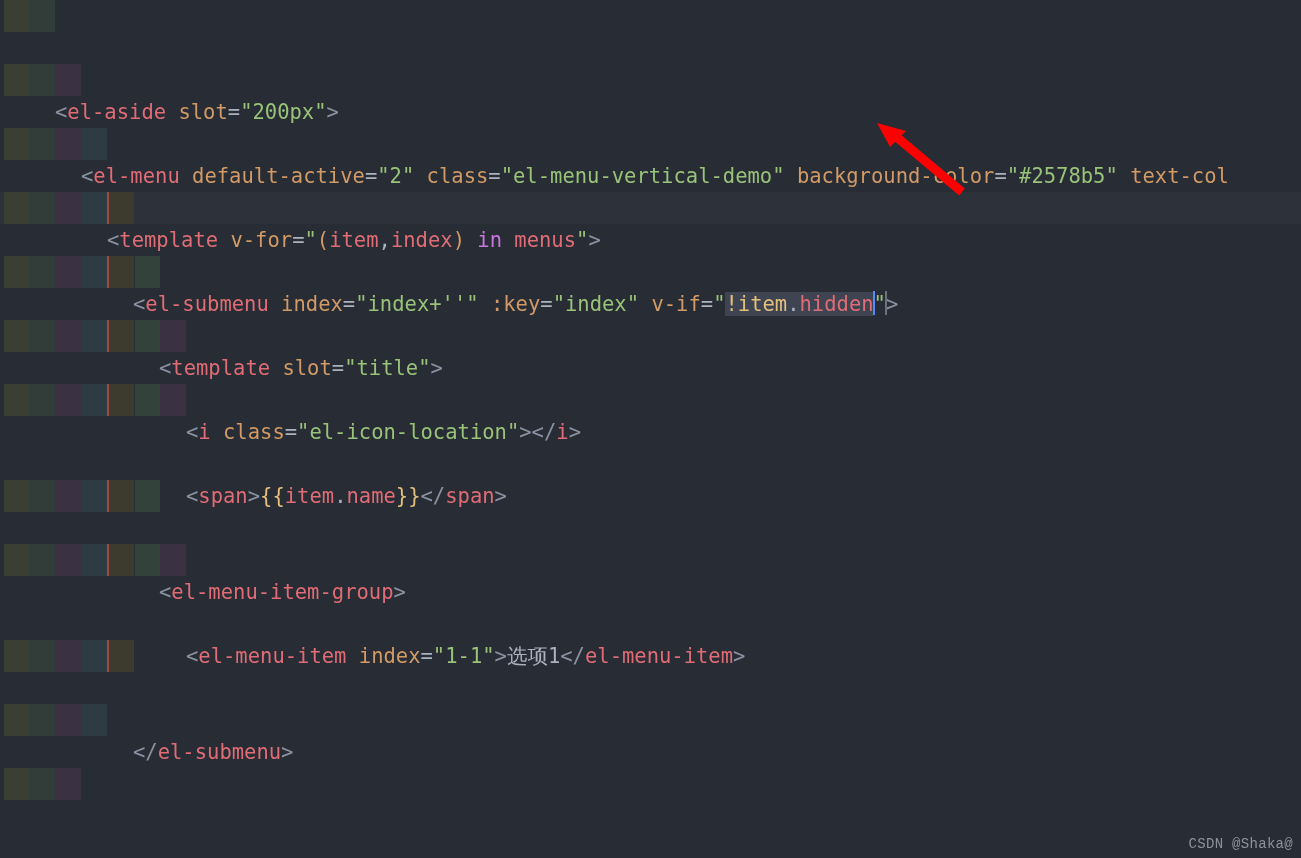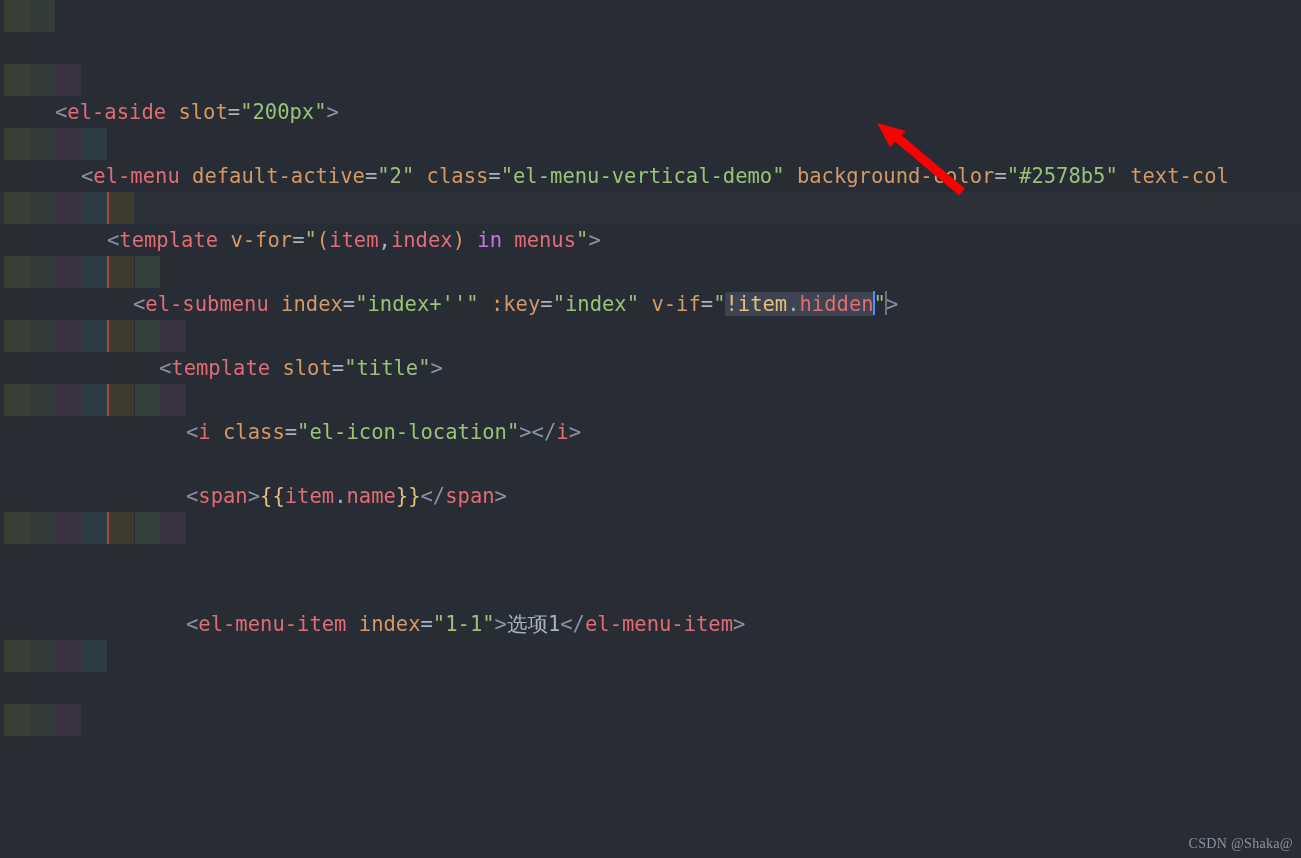--- a/index.html
+++ b/index.html
@@ -109,21 +109,21 @@
     width: 1301px; height: 858px;
     z-index: 10;
     pointer-events: none;
   }
   #watermark {
     position: absolute;
     right: 8px;
     bottom: 6px;
     z-index: 20;
     color: #8d939e;
-    font-family: Liberation Serif, serif;
+    font-family: Liberation Mono, monospace;
     font-size: 14px;
     letter-spacing: 0.3px;
   }
 </style>
 </head>
 <body>
 
 <div id="editor">
 
   <div class="code-lines">
@@ -202,36 +202,59 @@
         <span class="g g4" style="left:81.1px"></span>
         <span class="g g5" style="left:108.8px"></span>
         <span class="g g6" style="left:134.5px"></span>
         <span class="g g7" style="left:160.2px"></span>
         <span class="redline" style="left:107px"></span>
       </span>
       <span class="line-text"><span style="display:inline-block;width:186px"></span><span class="t-punc">&lt;</span><span class="t-tag">span</span><span class="t-punc">&gt;</span><span class="t-yellow">{{</span><span class="t-var">item</span><span class="t-punc2">.</span><span class="t-tag">name</span><span class="t-yellow">}}</span><span class="t-punc">&lt;/</span><span class="t-tag">span</span><span class="t-punc">&gt;</span></span>
     </div>
 
 
+    <div class="line" style="top:256px">
+      <span class="guides">
+        <span class="g g1" style="left:4px"></span>
+        <span class="g g2" style="left:29.7px"></span>
+        <span class="g g3" style="left:55.4px"></span>
+        <span class="g g4" style="left:81.1px"></span>
+        <span class="g g5" style="left:108.8px"></span>
+        <span class="g g6" style="left:134.5px"></span>
+        <span class="redline" style="left:107px"></span>
+      </span>
+      <span class="line-text"><span style="display:inline-block;width:159px"></span><span class="t-punc">&lt;</span><span class="t-tag">el-menu-item-group</span><span class="t-punc">&gt;</span></span>
+    </div>
 
     <div class="line" style="top:288px">
       <span class="guides">
         <span class="g g1" style="left:4px"></span>
         <span class="g g2" style="left:29.7px"></span>
         <span class="g g3" style="left:55.4px"></span>
         <span class="g g4" style="left:81.1px"></span>
         <span class="g g5" style="left:108.8px"></span>
         <span class="g g6" style="left:134.5px"></span>
         <span class="g g7" style="left:160.2px"></span>
         <span class="redline" style="left:107px"></span>
       </span>
       <span class="line-text"><span style="display:inline-block;width:186px"></span><span class="t-punc">&lt;</span><span class="t-tag">el-menu-item</span> <span class="t-attr">index</span><span class="t-punc2">=</span><span class="t-str">"1-1"</span><span class="t-punc">&gt;</span><span class="t-cn">选项1</span><span class="t-punc">&lt;/</span><span class="t-tag">el-menu-item</span><span class="t-punc">&gt;</span></span>
     </div>
 
 
+    <div class="line" style="top:352px">
+      <span class="guides">
+        <span class="g g1" style="left:4px"></span>
+        <span class="g g2" style="left:29.7px"></span>
+        <span class="g g3" style="left:55.4px"></span>
+        <span class="g g4" style="left:81.1px"></span>
+        <span class="g g5" style="left:108.8px"></span>
+        <span class="redline" style="left:107px"></span>
+      </span>
+      <span class="line-text"><span style="display:inline-block;width:133px"></span><span class="t-punc">&lt;/</span><span class="t-tag">el-submenu</span><span class="t-punc">&gt;</span></span>
+    </div>
 
     <div class="line" style="top:384px">
       <span class="guides">
         <span class="g g1" style="left:4px"></span>
         <span class="g g2" style="left:29.7px"></span>
         <span class="g g3" style="left:55.4px"></span>
         <span class="g g4" style="left:81.1px"></span>
       </span>
       
     </div>

